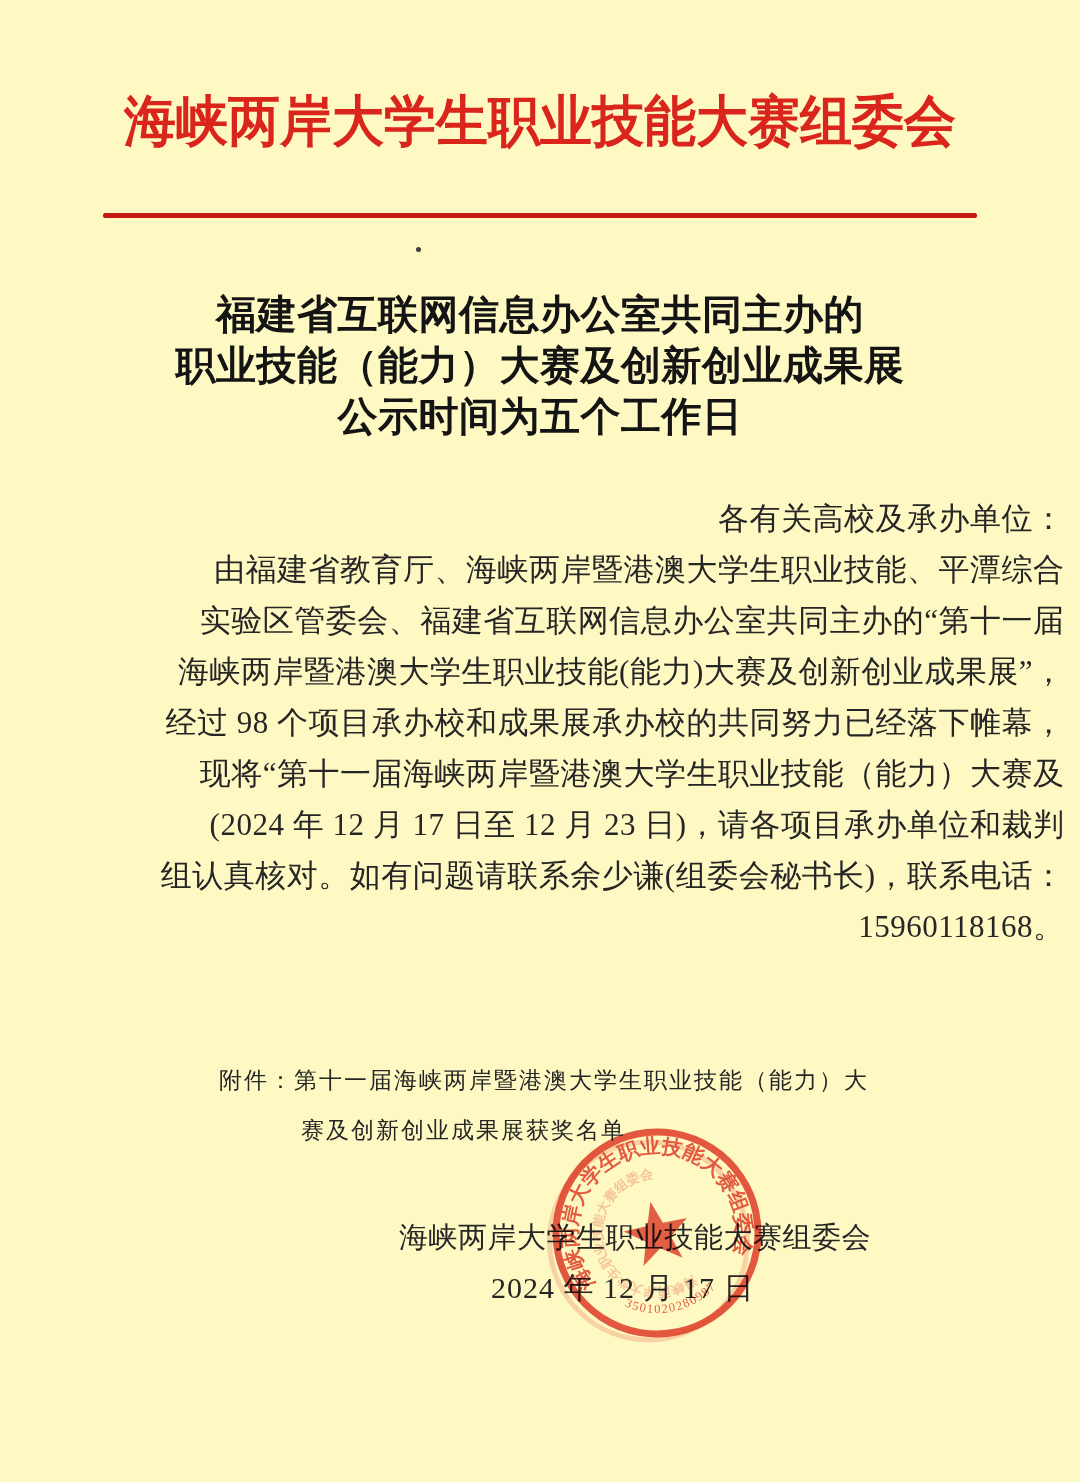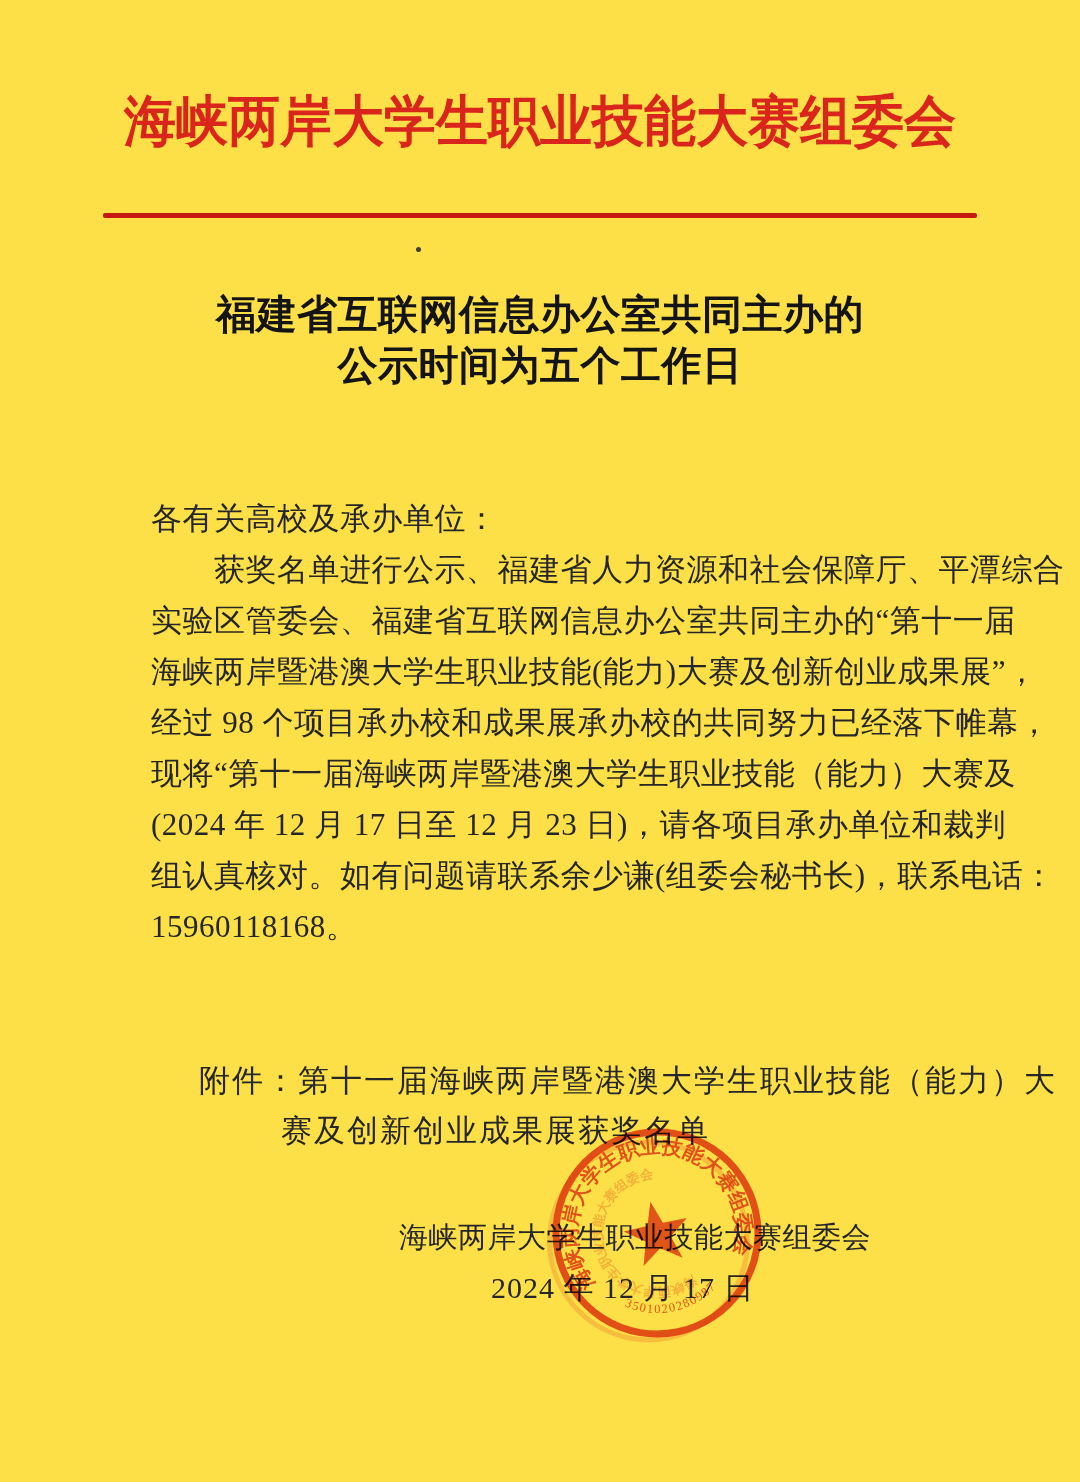--- a/index.html
+++ b/index.html
@@ -1,21 +1,21 @@
 <!DOCTYPE html>
 <html><head>
 <meta charset="utf-8">
 <style>
   html, body { margin: 0; padding: 0; background: #e8e8e8; }
   .page {
     position: relative;
     width: 1080px;
     height: 1482px;
     margin: 0 auto;
-    background: #fde047;
+    background: #fef9c3;
     overflow: hidden;
     font-family: "Liberation Serif", "DejaVu Serif", serif;
   }
   .letterhead {
     position: absolute;
     top: 92px; left: 0; right: 0;
     margin: 0;
     text-align: center;
     font-size: 52px;
     line-height: 60px;
@@ -47,27 +47,27 @@
     letter-spacing: 0.5px;
   }
   .body-block {
     position: absolute;
     top: 493px; left: 151px;
     color: #262626;
     font-size: 31px;
     line-height: 51px;
     letter-spacing: 0.5px;
   }
-  .bline { white-space: nowrap; }
+  .bline { white-space: nowrap; text-align: right; }
   .bline.indent { text-indent: 63px; }
   .attach {
     position: absolute;
-    top: 1056px; left: 199px;
+    top: 1056px; left: 219px;
     color: #262626;
-    font-size: 31px;
+    font-size: 23px;
     line-height: 50px;
     letter-spacing: 2px;
   }
   .aline { white-space: nowrap; }
   .aline2 { padding-left: 82px; font-family: Liberation Serif, serif; }
   .sig-org {
     position: absolute;
     top: 1218px; left: 399px;
     color: #262626;
     font-size: 29px;
@@ -97,26 +97,27 @@
 <div class="page">
 
   <h1 class="letterhead" style="color: rgb(218, 37, 28);">海峡两岸大学生职业技能大赛组委会</h1>
 
   <div class="rule" style="background-color: rgb(198, 25, 15);"></div>
 
   <div class="dot"></div>
 
   <div class="title">
     <div>福建省互联网信息办公室共同主办的</div>
+    <div>职业技能（能力）大赛及创新创业成果展</div>
     <div>公示时间为五个工作日</div>
   </div>
 
   <div class="body-block">
     <div class="bline">各有关高校及承办单位：</div>
-    <div class="bline indent">获奖名单进行公示、福建省人力资源和社会保障厅、平潭综合</div>
+    <div class="bline indent">由福建省教育厅、海峡两岸暨港澳大学生职业技能、平潭综合</div>
     <div class="bline">实验区管委会、福建省互联网信息办公室共同主办的“第十一届</div>
     <div class="bline">海峡两岸暨港澳大学生职业技能(能力)大赛及创新创业成果展”，</div>
     <div class="bline">经过 98 个项目承办校和成果展承办校的共同努力已经落下帷幕，</div>
     <div class="bline">现将“第十一届海峡两岸暨港澳大学生职业技能（能力）大赛及</div>
     <div class="bline">(2024 年 12 月 17 日至 12 月 23 日)，请各项目承办单位和裁判</div>
     <div class="bline">组认真核对。如有问题请联系余少谦(组委会秘书长)，联系电话：</div>
     <div class="bline">15960118168。</div>
   </div>
 
   <div class="attach">

